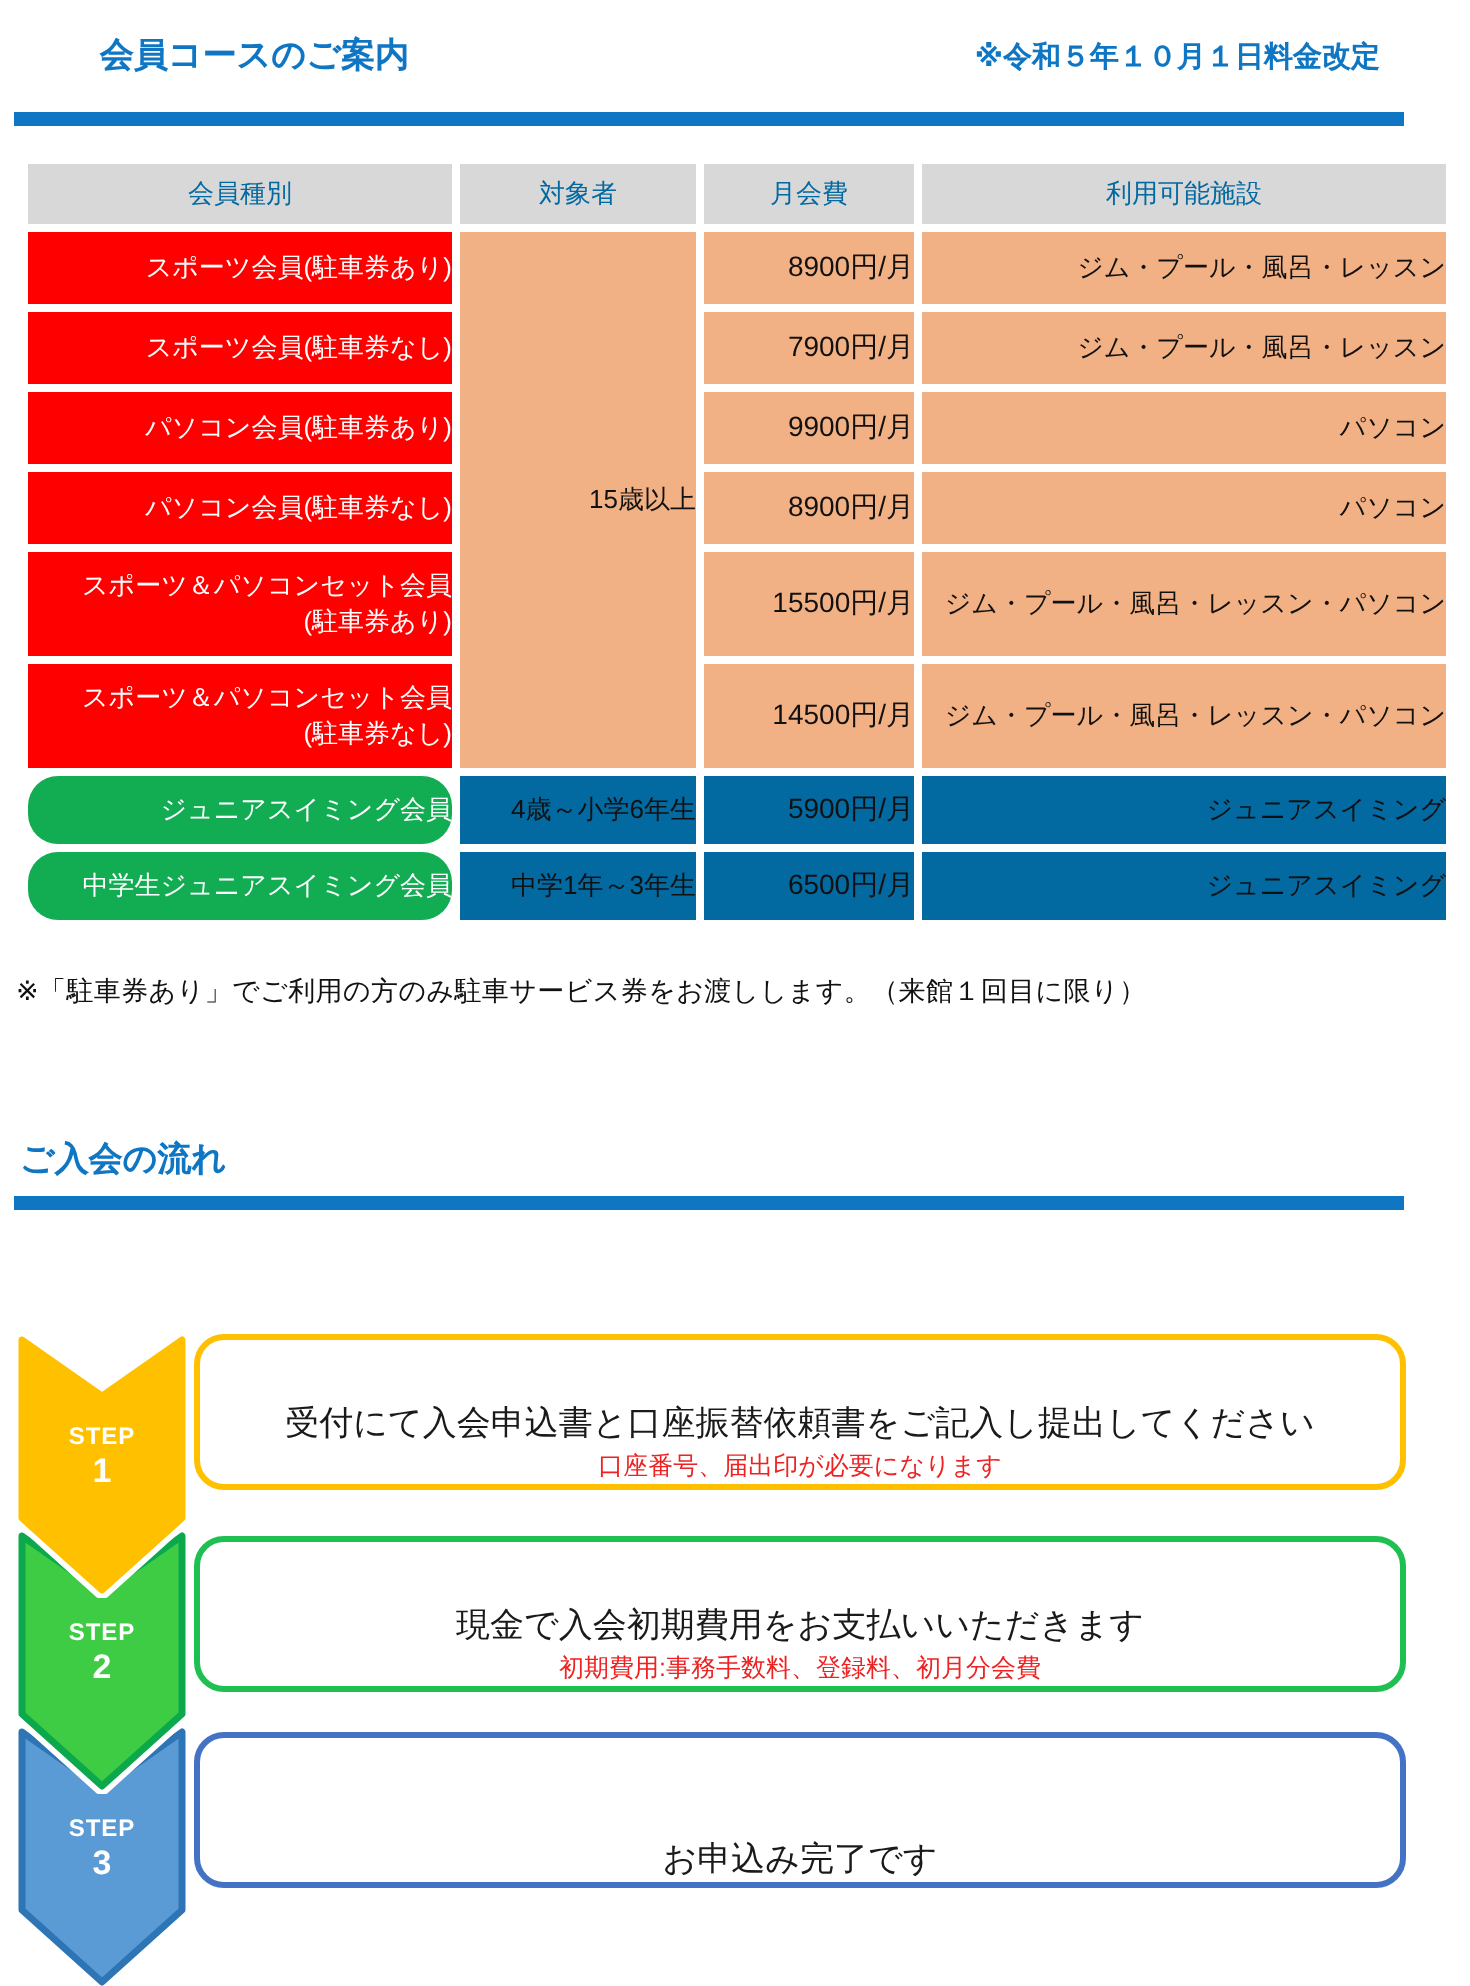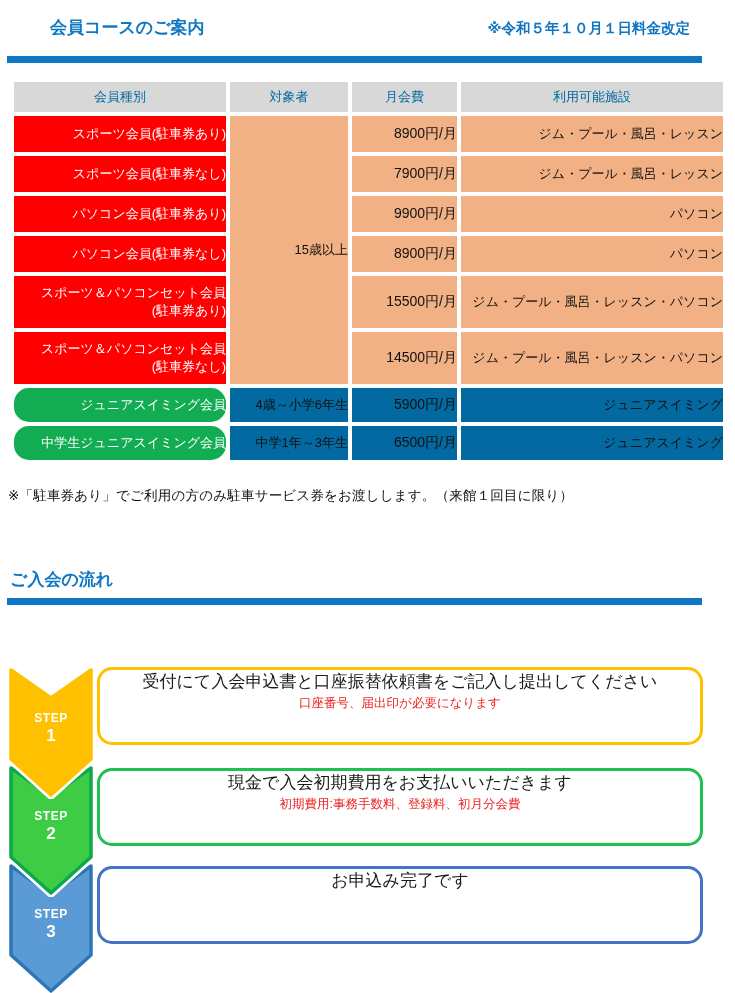--- a/index.html
+++ b/index.html
@@ -34,21 +34,21 @@
   
   .step-arrow { position:absolute; left:8px; width:86px; height:132px; }
   .step-arrow .label { position:absolute; left:0; top:45px; width:86px; text-align:center; color:#fff; font-weight:bold; line-height:1.15; }
   .step-arrow .label .word { display:block; font-size:12px; letter-spacing:0.5px; }
   .step-arrow .label .num { display:block; font-size:17px; }
   .arrow1 { top:667px; z-index:6; }
   .arrow2 { top:765px; z-index:5; }
   .arrow3 { top:863px; z-index:4; }
 
   .step-box { position:absolute; left:97px; width:606px; height:78px; background:#fff; border-radius:15px;
-              display:flex; flex-direction:column; justify-content:flex-start; align-items:center; gap:2px; z-index:1; }
+              display:flex; flex-direction:column; justify-content:flex-end; align-items:center; gap:2px; z-index:1; }
   .box1 { top:667px; border:3.5px solid #ffc000; }
   .box2 { top:768px; border:3.5px solid #1fbf52; }
   .box3 { top:866px; border:3.5px solid #4472c4; }
   .step-box .step-title { font-size:17px; color:#1a1a1a; }
   .step-box .step-note { font-size:12.5px; color:#ee2222; }
   .step-box .step-note:empty { display:none; }
 </style>
 </head>
 <body>
 

